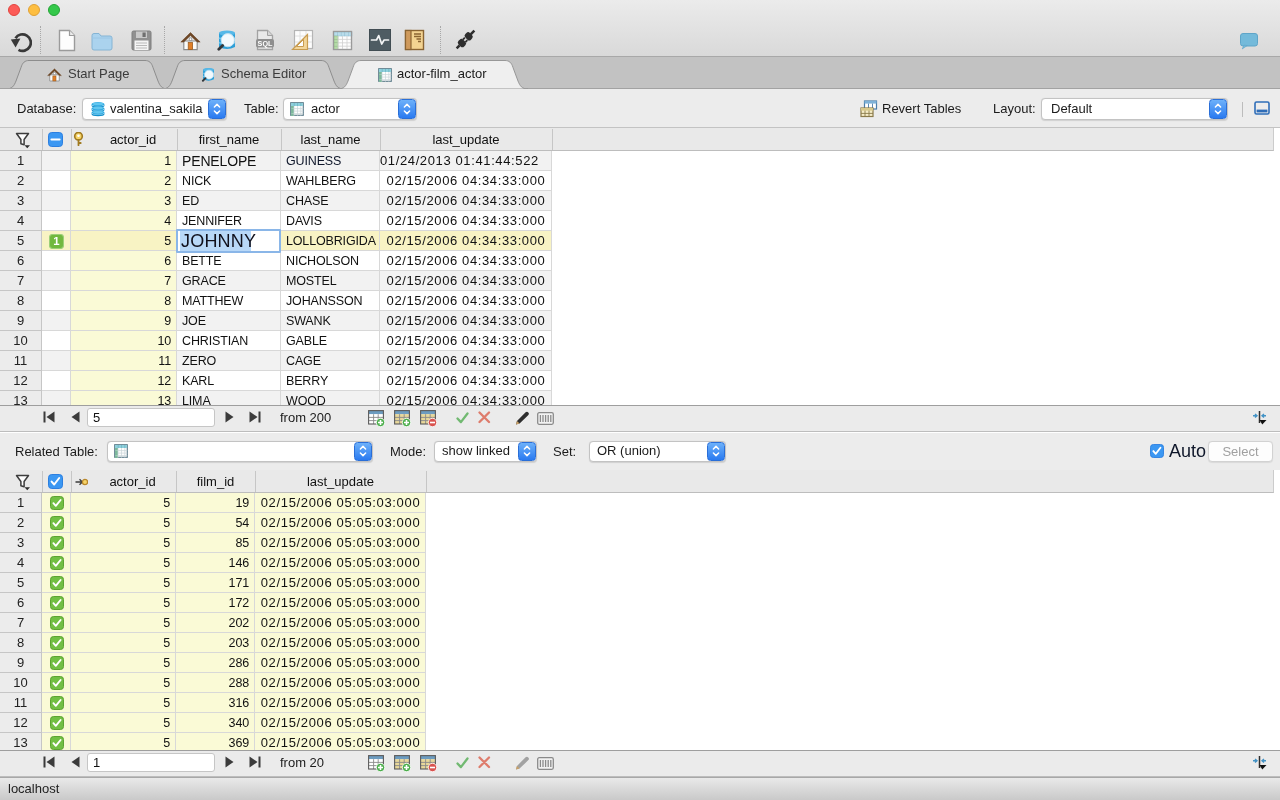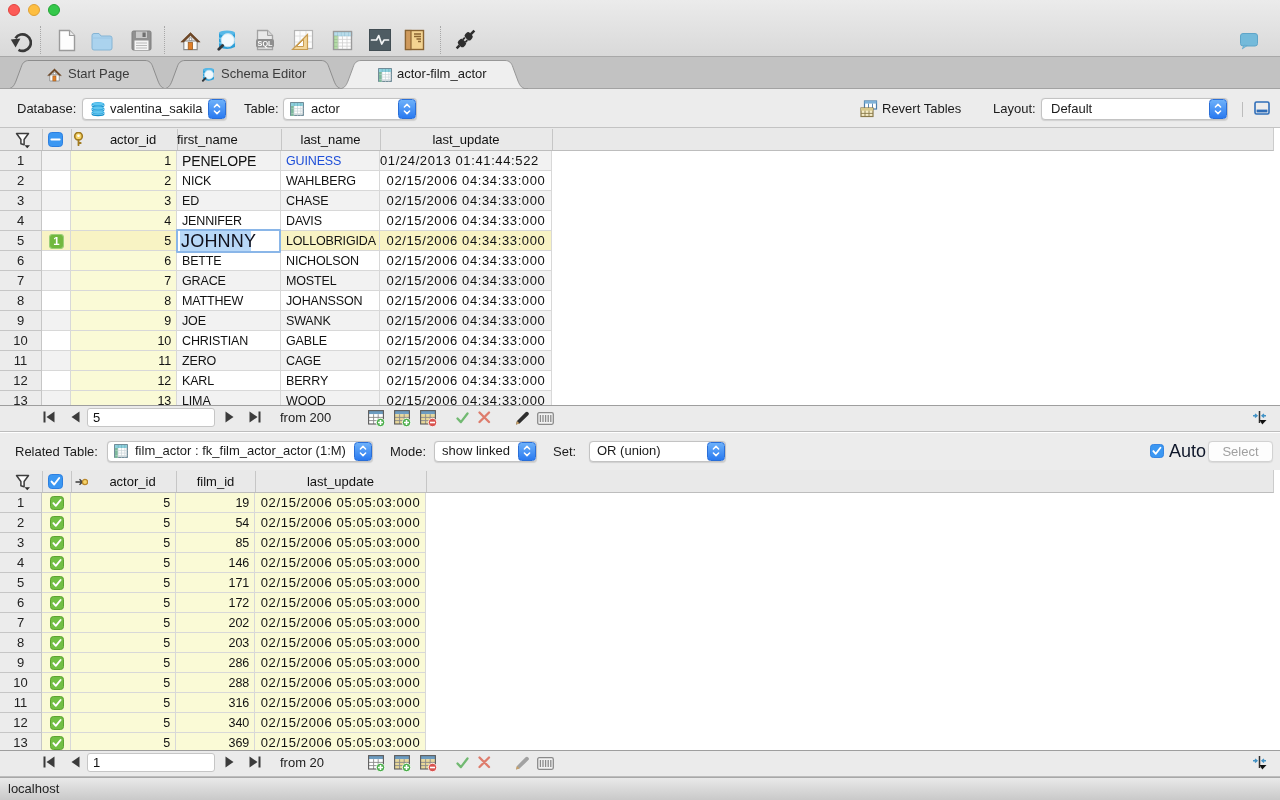--- a/index.html
+++ b/index.html
@@ -200,31 +200,31 @@
         <svg style="position:absolute;left:48px;top:4px;" width="15" height="15" viewBox="0 0 15 15" xmlns="http://www.w3.org/2000/svg">
           <rect x="0.5" y="0.5" width="14" height="14" rx="3.2" fill="#3b97f2" stroke="#2c7fe0"></rect>
           <path d="M3.4 7.5 h8.2" stroke="#fff" stroke-width="2" stroke-linecap="round"></path>
         </svg>
         <svg style="position:absolute;left:73px;top:4px;" width="11" height="15" viewBox="0 0 11 15" xmlns="http://www.w3.org/2000/svg">
           <circle cx="5.5" cy="4.2" r="3.8" fill="#f6d468" stroke="#a07a20" stroke-width="1.6"></circle>
           <circle cx="5.5" cy="3.8" r="1.3" fill="#fff"></circle>
           <path d="M5.5 8 v5.2 M5.5 11.2 l2.2 -0.2" fill="none" stroke="#a07a20" stroke-width="1.8" stroke-linecap="round"></path>
         </svg>
         <div class="abs" style="left:89px;top:0px;width:88px;height:22px;line-height:23px;font-size:13px;color:#111;text-align:center">actor_id</div>
-        <div class="abs" style="left:177px;top:0px;width:104px;height:22px;line-height:23px;font-size:13px;color:#111;text-align:left">first_name</div>
+        <div class="abs" style="left:177px;top:0px;width:104px;height:22px;line-height:23px;font-size:13px;color:#111;text-align:center">first_name</div>
         <div class="abs" style="left:281px;top:0px;width:99px;height:22px;line-height:23px;font-size:13px;color:#111;text-align:center">last_name</div>
         <div class="abs" style="left:380px;top:0px;width:172px;height:22px;line-height:23px;font-size:13px;color:#111;text-align:center">last_update</div>
 <div class="abs" style="left:0;top:23px;width:42px;height:20px;background:#ececec;border-bottom:1px solid #c6c6c6;border-right:1px solid #c6c6c6;font-size:13px;color:#222;text-align:center;line-height:20px">1</div>
 <div class="abs" style="left:42px;top:23px;width:29px;height:20px;background:#f2f2f2;border-bottom:1px solid #d8d8d8;border-right:1px solid #d8d8d8"></div>
 <div class="abs" style="left:71px;top:23px;width:106px;height:20px;background:#fafad6;border-bottom:1px solid #d8d8d8;border-right:1px solid #d8d8d8"></div>
         <div class="abs" style="right:1109px;text-align:right;top:23px;height:20px;line-height:20px;font-size:12.5px;letter-spacing:-0.15px;color:#111;white-space:nowrap">1</div>
 <div class="abs" style="left:177px;top:23px;width:104px;height:20px;background:#f2f2f2;border-bottom:1px solid #d8d8d8;border-right:1px solid #d8d8d8"></div>
         <div class="abs" style="left:182px;top:23px;height:20px;line-height:20px;font-size:14px;letter-spacing:-0.15px;color:#111;white-space:nowrap">PENELOPE</div>
 <div class="abs" style="left:281px;top:23px;width:99px;height:20px;background:#f2f2f2;border-bottom:1px solid #d8d8d8;border-right:1px solid #d8d8d8"></div>
-        <div class="abs" style="left:286px;top:23px;height:20px;line-height:20px;font-size:12.5px;letter-spacing:-0.15px;color:#1d4ed8;white-space:nowrap">GUINESS</div>
+        <div class="abs" style="left:286px;top:23px;height:20px;line-height:20px;font-size:12.5px;letter-spacing:-0.15px;color:#0f172a;white-space:nowrap">GUINESS</div>
 <div class="abs" style="left:380px;top:23px;width:172px;height:20px;background:#f2f2f2;border-bottom:1px solid #d8d8d8;border-right:1px solid #d8d8d8"></div>
         <div class="abs" style="left:380px;width:172px;top:23px;height:20px;line-height:20px;font-size:13px;letter-spacing:0.62px;color:#111;white-space:nowrap">01/24/2013 01:41:44:522</div>
 <div class="abs" style="left:0;top:43px;width:42px;height:20px;background:#ececec;border-bottom:1px solid #c6c6c6;border-right:1px solid #c6c6c6;font-size:13px;color:#222;text-align:center;line-height:20px">2</div>
 <div class="abs" style="left:42px;top:43px;width:29px;height:20px;background:#ffffff;border-bottom:1px solid #d8d8d8;border-right:1px solid #d8d8d8"></div>
 <div class="abs" style="left:71px;top:43px;width:106px;height:20px;background:#fafad6;border-bottom:1px solid #d8d8d8;border-right:1px solid #d8d8d8"></div>
         <div class="abs" style="right:1109px;text-align:right;top:43px;height:20px;line-height:20px;font-size:12.5px;letter-spacing:-0.15px;color:#111;white-space:nowrap">2</div>
 <div class="abs" style="left:177px;top:43px;width:104px;height:20px;background:#ffffff;border-bottom:1px solid #d8d8d8;border-right:1px solid #d8d8d8"></div>
         <div class="abs" style="left:182px;top:43px;height:20px;line-height:20px;font-size:12.5px;letter-spacing:-0.15px;color:#111;white-space:nowrap">NICK</div>
 <div class="abs" style="left:281px;top:43px;width:99px;height:20px;background:#ffffff;border-bottom:1px solid #d8d8d8;border-right:1px solid #d8d8d8"></div>
         <div class="abs" style="left:286px;top:43px;height:20px;line-height:20px;font-size:12.5px;letter-spacing:-0.15px;color:#111;white-space:nowrap">WAHLBERG</div>
@@ -415,21 +415,20 @@
     <svg style="position:absolute;left:114px;top:444px;" width="14" height="14" viewBox="0 0 14 14" xmlns="http://www.w3.org/2000/svg">
       <rect x="0.7" y="0.7" width="12.6" height="12.6" fill="#fdfdfd" stroke="#5a7a88" stroke-width="1.1"></rect>
       <rect x="1" y="1" width="12" height="3" fill="#8fd0dc"></rect>
       <rect x="1" y="4.0" width="3" height="2.5" fill="#7db89c"></rect>
       <rect x="1" y="6.5" width="3" height="2.5" fill="#7db89c"></rect>
       <rect x="1" y="9.0" width="3" height="2.5" fill="#7db89c"></rect>
       <rect x="1" y="11.5" width="3" height="2.5" fill="#7db89c"></rect>
       <path d="M4 4.2 v9.5 M7.5 4.2 v9.5 M10.8 4.2 v9.5 M4 6.6 h9.3 M4 9.1 h9.3 M4 11.6 h9.3" stroke="#c9d4d8" stroke-width="0.7"></path>
       <path d="M4.2 1 v3 M7.5 1 v3 M10.8 1 v3" stroke="#6ab2c2" stroke-width="0.7"></path>
     </svg>
-    <div style="position:absolute;left:135px;top:441px;height:21px;line-height:20px;font-size:13px;color:#1b1b1b;white-space:nowrap">film_actor : fk_film_actor_actor (1:M)</div>
     <div style="position:absolute;left:354px;top:442px;width:18px;height:19px;background:linear-gradient(#6db1fa,#2a7af0);border-radius:3.5px;border:0.5px solid #2a6fd8;box-sizing:border-box"></div>
     <svg style="position:absolute;left:358px;top:444px;" width="10" height="14" viewBox="0 0 10 14" xmlns="http://www.w3.org/2000/svg">
       <path d="M2.4 5 L5 2.4 L7.6 5 M2.4 9 L5 11.6 L7.6 9" fill="none" stroke="#fff" stroke-width="1.5" stroke-linecap="round" stroke-linejoin="round"></path>
     </svg>
 <div class="abs" style="left:390px;top:433px;height:37px;line-height:37px;font-size:13px;color:#1b1b1b">Mode:</div>
 <div style="position:absolute;left:434px;top:441px;width:103px;height:21px;background:#fff;border:1px solid #c3c3c3;border-radius:4px;box-sizing:border-box;box-shadow:0 0.5px 1px rgba(0,0,0,.12)"></div>
     <div style="position:absolute;left:442px;top:441px;height:21px;line-height:20px;font-size:13px;color:#1b1b1b;white-space:nowrap">show linked</div>
     <div style="position:absolute;left:518px;top:442px;width:18px;height:19px;background:linear-gradient(#6db1fa,#2a7af0);border-radius:3.5px;border:0.5px solid #2a6fd8;box-sizing:border-box"></div>
     <svg style="position:absolute;left:522px;top:444px;" width="10" height="14" viewBox="0 0 10 14" xmlns="http://www.w3.org/2000/svg">
       <path d="M2.4 5 L5 2.4 L7.6 5 M2.4 9 L5 11.6 L7.6 9" fill="none" stroke="#fff" stroke-width="1.5" stroke-linecap="round" stroke-linejoin="round"></path>

